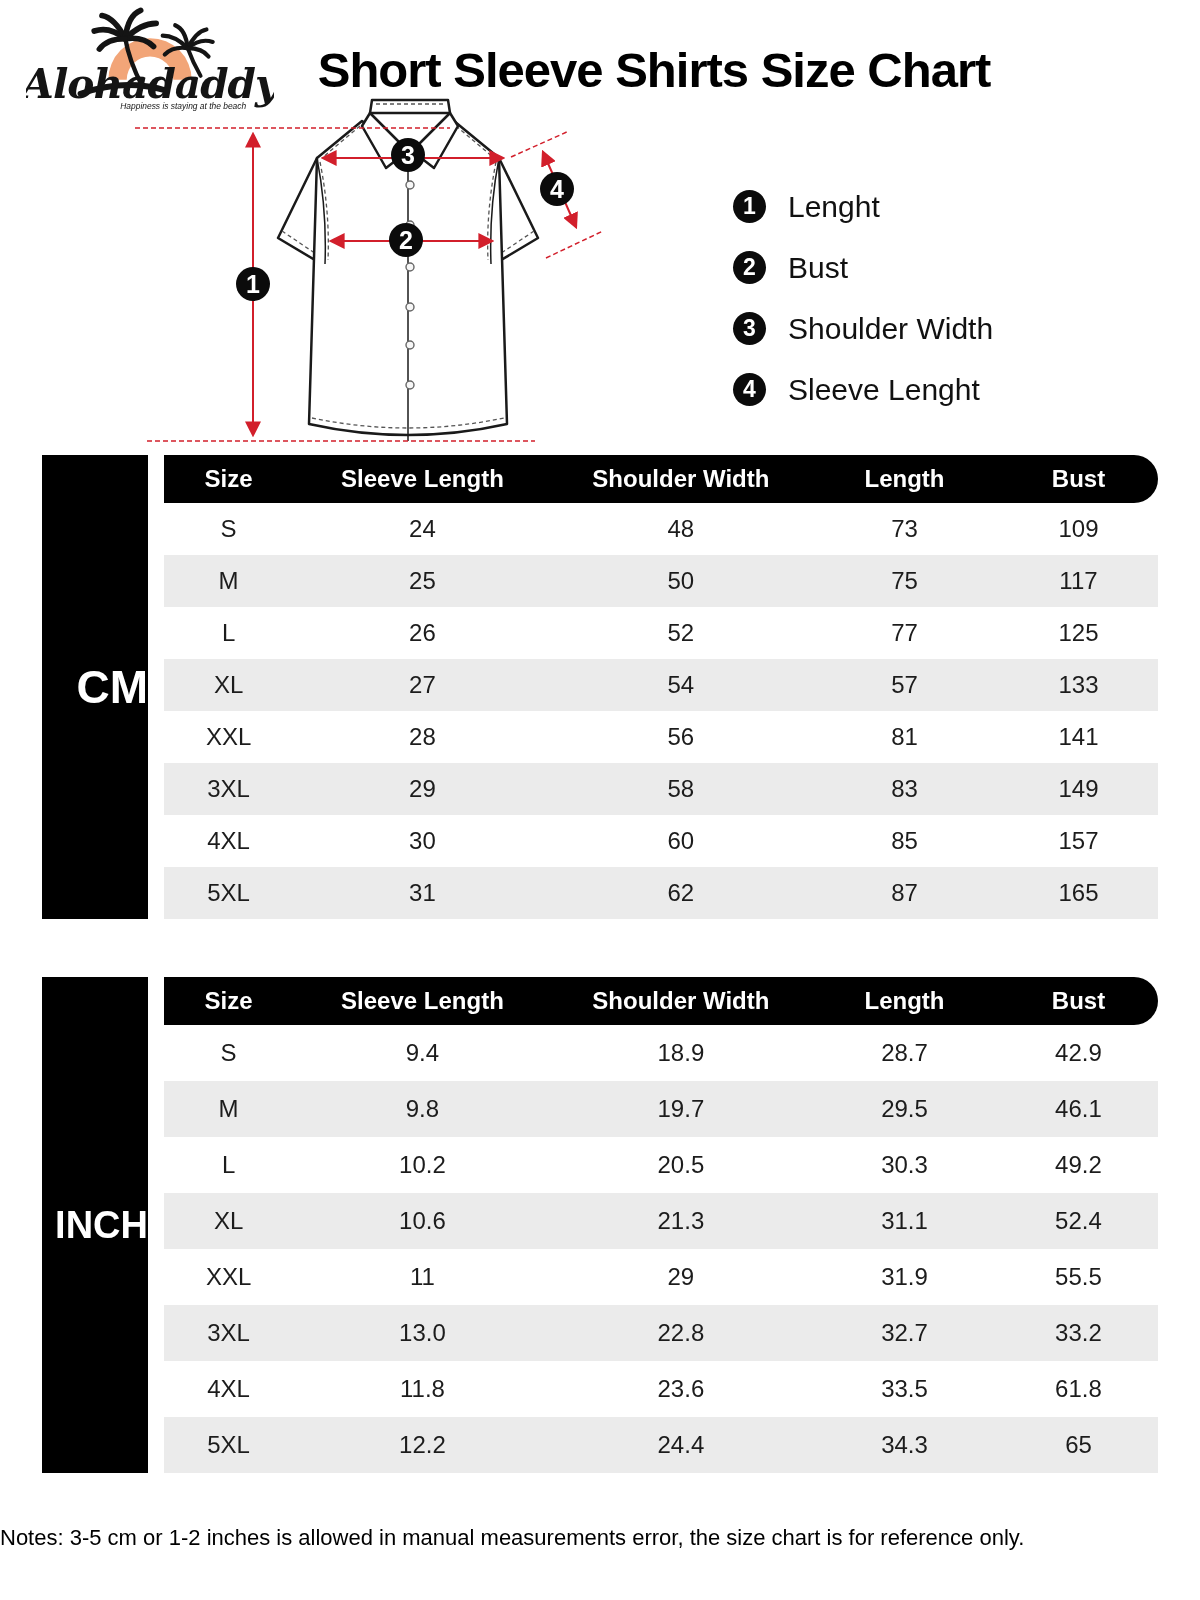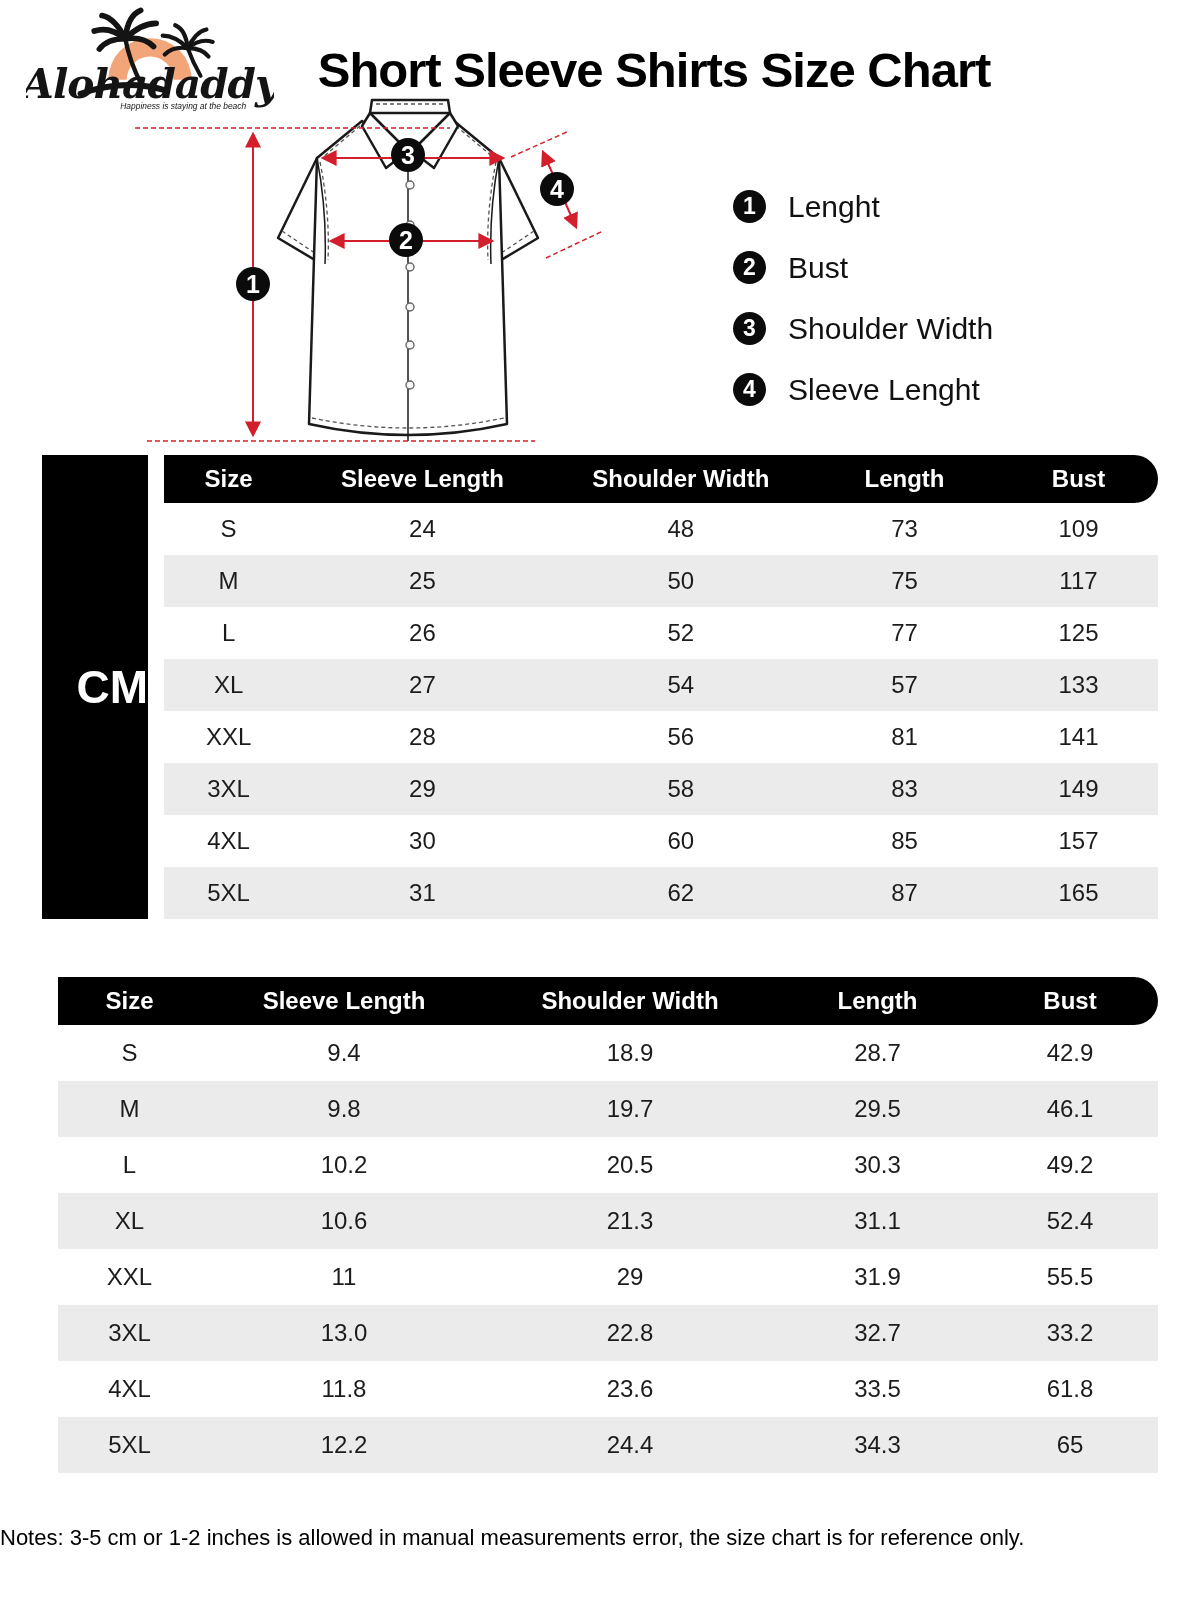--- a/index.html
+++ b/index.html
@@ -266,20 +266,23 @@
             <td>31</td>
             <td>62</td>
             <td>87</td>
             <td>165</td>
           </tr>
         </tbody>
     </table>
   </section>
 
   <section class="table-block inch">
+    <div class="unit-col">
+      <span>INCH</span>
+    </div>
     <table class="size-table">
       <colgroup>
           <col style="width:13%">
           <col style="width:26%">
           <col style="width:26%">
           <col style="width:19%">
           <col style="width:16%">
         </colgroup>
       <thead>
         <tr>

